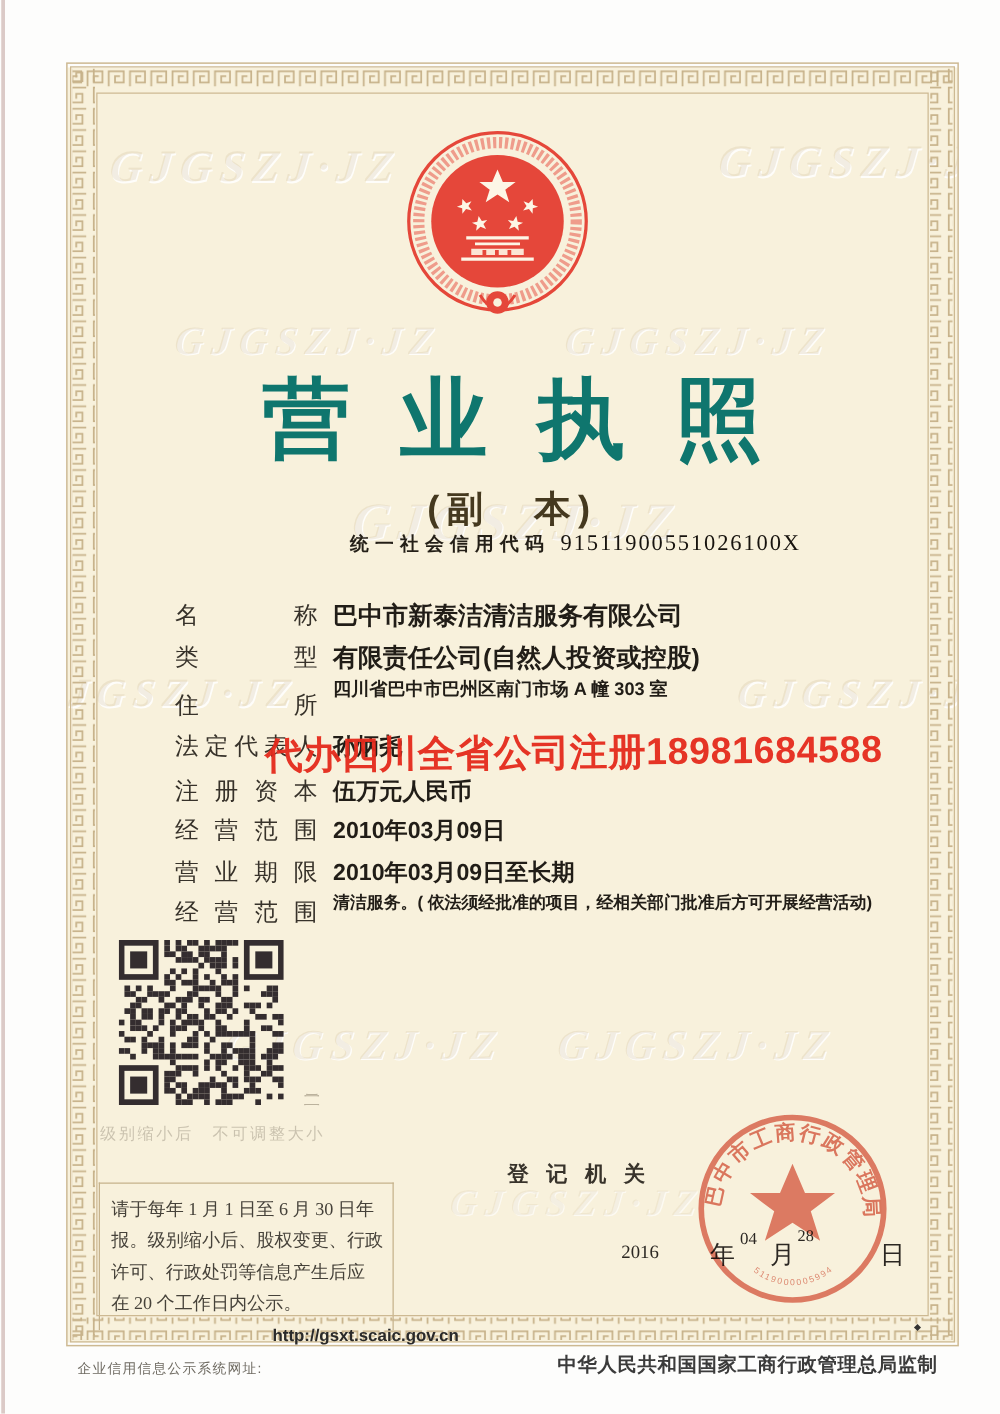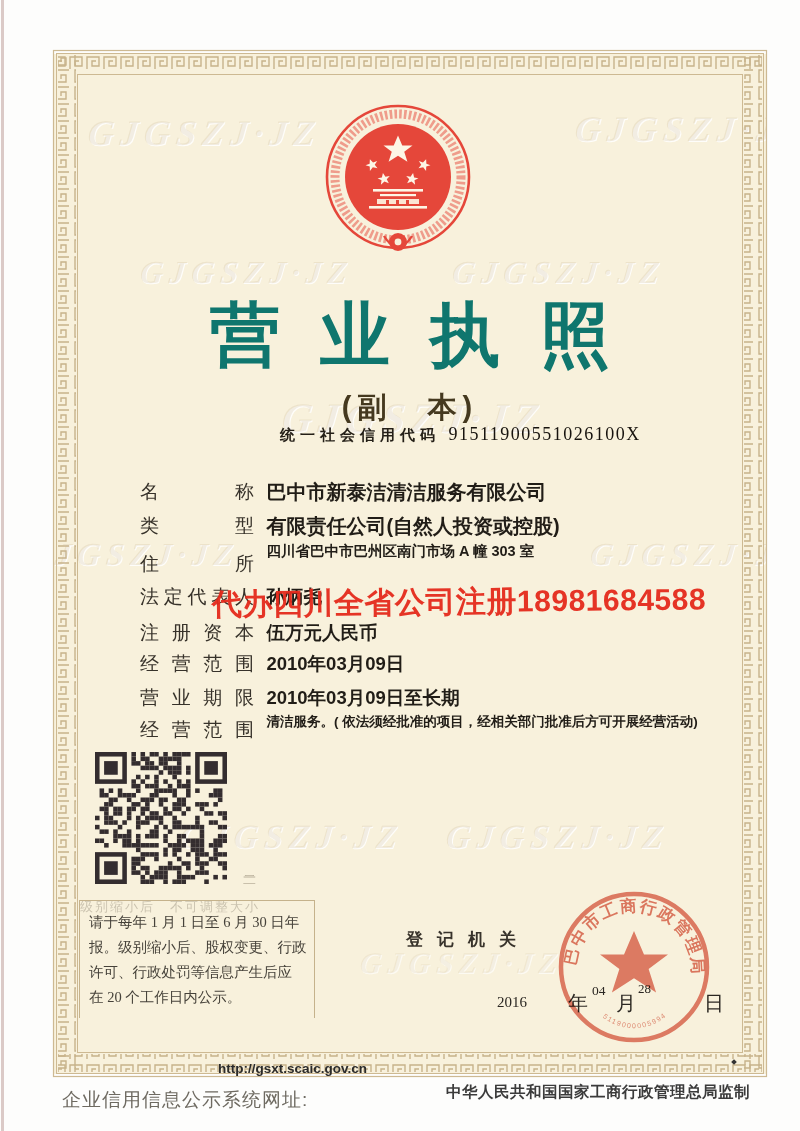--- a/index.html
+++ b/index.html
@@ -31,33 +31,33 @@
   .v-md{font-size:18.5px;}
   .v-sm{font-size:14.5px;position:relative;top:-9px;}
   .v-xs{font-size:13.5px;position:relative;top:-4px;font-weight:600;}
   .overprint{left:158px;top:528px;font-size:30px;font-weight:700;color:#e52a1c;letter-spacing:.5px;
              transform:rotate(-.6deg);z-index:4;white-space:nowrap;opacity:.95;}
   
   .qr{left:41px;top:698px;width:132px;height:132px;z-index:2;}
   .ghost-mark{left:186px;top:812px;writing-mode:vertical-rl;font-size:13px;color:#8a7f6a;opacity:.55;letter-spacing:4px;z-index:2;}
   .ghost-line{left:26px;top:844px;font-size:13px;color:#6d6353;opacity:.32;filter:blur(.4px);letter-spacing:2px;z-index:2;white-space:nowrap;}
   
-  .notice{left:25px;top:846px;width:236px;height:118px;border:1px solid #c5b28b;border-bottom:none;
+  .notice{left:25px;top:892px;width:236px;height:118px;border:1px solid #c5b28b;border-bottom:none;
           box-sizing:border-box;padding:9px 6px 0 9px;z-index:2;}
   .notice div{font-family:"Liberation Serif",serif;font-size:14.5px;line-height:25px;color:#46423a;white-space:nowrap;}
   
   .reg-label{left:352px;top:874px;font-family:Liberation Mono, monospace;font-size:17px;font-weight:600;
              color:#38332b;letter-spacing:14px;z-index:2;white-space:nowrap;}
   .date{z-index:2;color:#2b2722;white-space:nowrap;}
   .d-serif{font-family:"Liberation Serif",serif;}
   .seal{left:495px;top:828px;width:170px;height:170px;z-index:3;opacity:.88;mix-blend-mode:multiply;}
   
   .url{position:absolute;left:218px;top:1061px;font-family:Liberation Sans, sans-serif;font-size:13.5px;
        font-weight:700;color:#2a2a2a;z-index:6;letter-spacing:0;}
-  .footer-left{position:absolute;left:62px;top:1087px;font-size:19px;color:#6e6a61;letter-spacing:1px;}
+  .footer-left{position:absolute;left:62px;top:1087px;font-size:11px;color:#6e6a61;letter-spacing:1px;}
   .footer-right{position:absolute;right:50px;top:1082px;font-size:15.5px;font-weight:600;color:#3b3b3b;letter-spacing:.5px;}
   .dot{position:absolute;left:732px;top:1060px;width:4px;height:4px;background:#333;transform:rotate(45deg);z-index:6;}
 </style>
 </head>
 <body>
 
 <div class="scan-edge"></div>
 
 <div class="cert">
 

